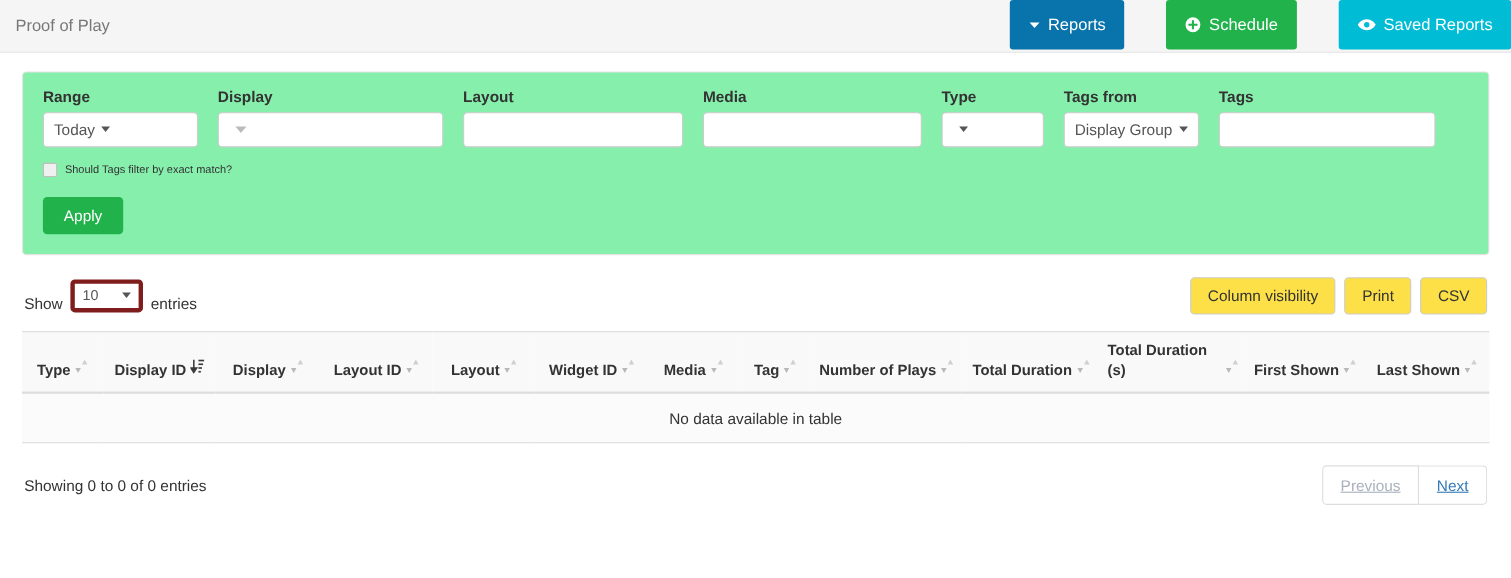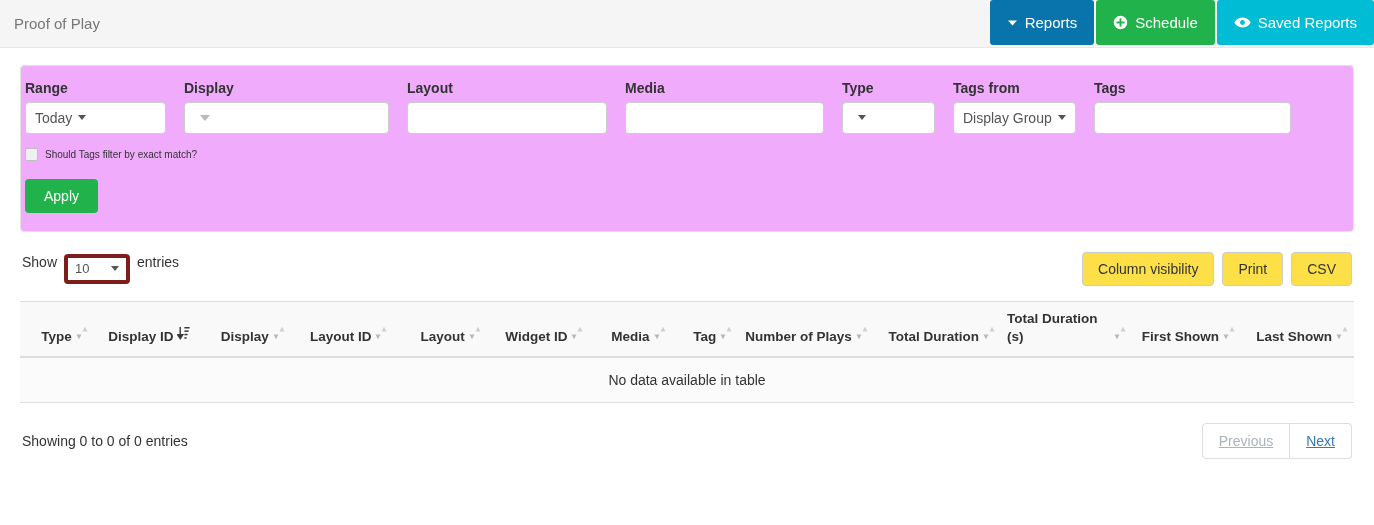--- a/index.html
+++ b/index.html
@@ -28,20 +28,21 @@
     font-size: 15px;
     color: #777777;
     line-height: 1;
   }
   .topbtns {
     position: absolute;
     right: 0;
     top: 0;
     display: flex;
     height: 45px;
+    gap: 36px;
   }
   .tbtn {
     display: flex;
     align-items: center;
     justify-content: center;
     gap: 7px;
     color: #ffffff;
     font-size: 15px;
     padding: 0 17px;
     border: none;
@@ -56,24 +57,24 @@
   .tbtn.schedule { background: #22b24c; }
   .tbtn.saved    { background: #00bcd4; }
   .tbtn.sched2   { background: #0b6aa2; border-radius: 3px 0 0 3px; margin-right: 0; padding-right: 20px; }
   .ico { display: inline-flex; align-items: center; }
   .ico svg { display: block; }
 
   
   .wrap { padding: 0 20px; }
   .panel {
     margin-top: 17px;
-    background: #f0abfc;
+    background: #86efac;
     border: 1px solid #e3e3e3;
     border-radius: 4px;
-    padding: 14px 18px 18px 4px;
+    padding: 14px 18px 18px 18px;
   }
   .formrow {
     display: flex;
     align-items: flex-end;
     gap: 6px;
   }
   .fgroup { display: flex; flex-direction: column; }
   .flabel {
     font-size: 14px;
     font-weight: bold;
@@ -146,21 +147,21 @@
   }
 
   
   .tablectl {
     display: flex;
     align-items: center;
     justify-content: space-between;
     margin-top: 20px;
     padding: 0 2px;
   }
-  .showbox { display: flex; align-items: flex-start; gap: 7px; font-size: 14px; color: #333333; }
+  .showbox { display: flex; align-items: flex-end; gap: 7px; font-size: 14px; color: #333333; }
   .lenselect {
     width: 66px; height: 30px;
     border: 4px solid #7f1d1d;
     border-radius: 4px;
     background: #ffffff;
     display: flex; align-items: center; justify-content: space-between;
     padding: 0 7px;
     font-size: 13px; color: #555555;
     cursor: pointer;
   }
@@ -192,21 +193,21 @@
     color: #333333;
     text-align: left;
     vertical-align: bottom;
     padding: 8px 6px 10px 6px;
     cursor: pointer;
     line-height: 1.35;
   }
   .thin {
     display: flex;
     align-items: flex-end;
-    justify-content: flex-end;
+    justify-content: center;
     gap: 4px;
   }
   .sorticon { flex: none; margin-bottom: 1px; }
   .empty-td {
     text-align: center;
     padding: 14px 0;
     font-size: 14px;
     color: #333333;
     background: #fbfbfb;
     border-bottom: 1px solid #dddddd;

